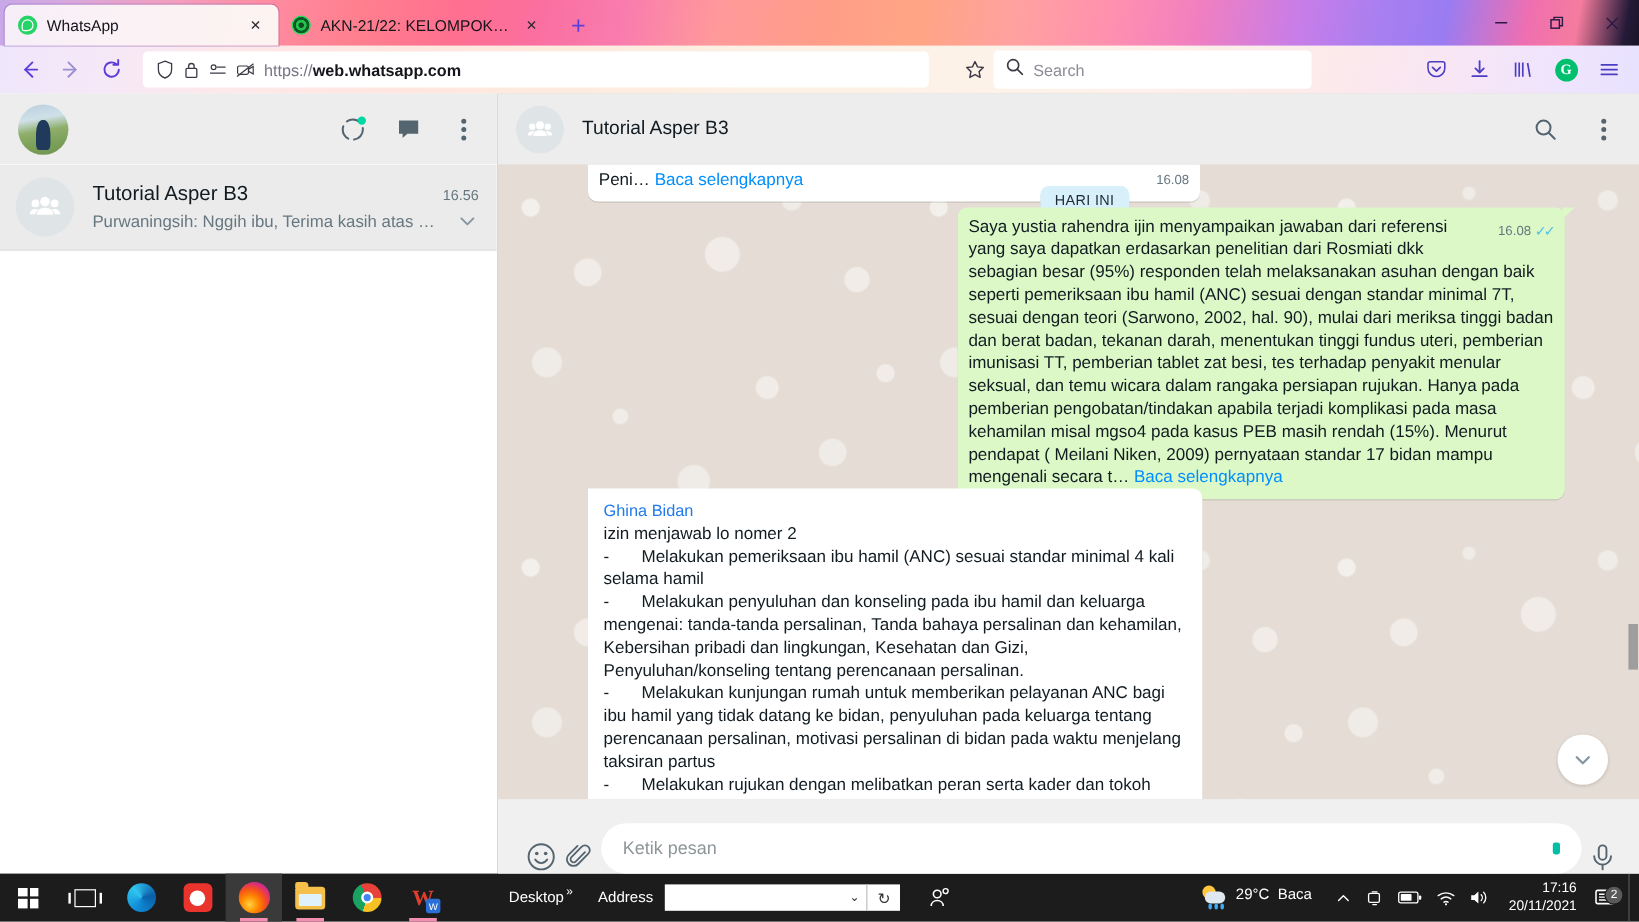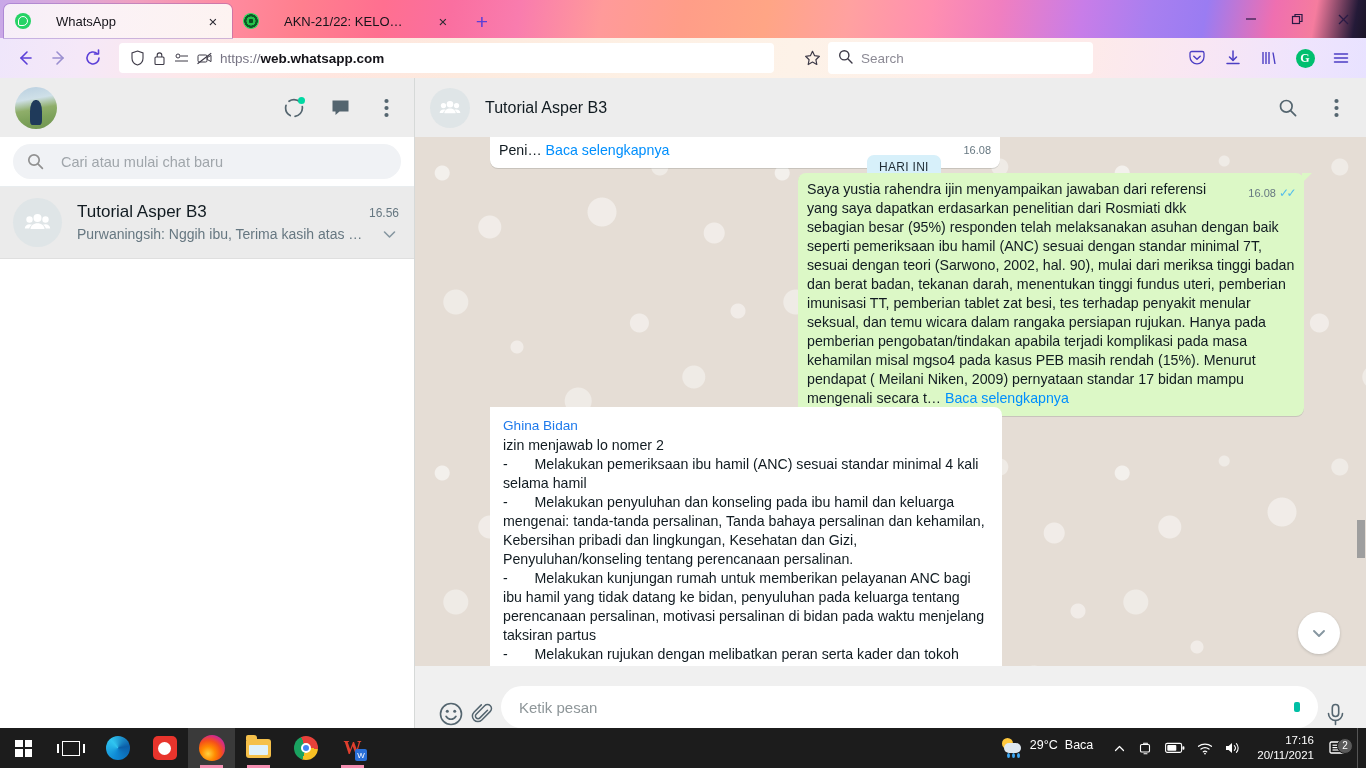--- a/index.html
+++ b/index.html
@@ -26,21 +26,21 @@
       #f57c9e 96%, #241a38 99%, #1a1426 100%);
     display: flex;
     align-items: flex-end;
     padding-left: 4px;
   }
   .tab {
     position: relative;
     height: 34px;
     display: flex;
     align-items: center;
-    gap: 25px;
+    gap: 8px;
     padding: 0 10px 0 11px;
     min-width: 200px;
     max-width: 230px;
     font-size: 12.5px;
     color: #15141a;
     border-radius: 6px 6px 0 0;
     margin-top: 32px;
   }
   .tab.active {
     background: linear-gradient(100deg, #f6eef8 0%, #fbf2f6 40%, #fdf3f1 100%);
@@ -744,31 +744,20 @@
         <div class="hbtn">
           <svg width="5" height="20" viewBox="0 0 5 20">
               <circle cx="2.5" cy="3" r="2.1" fill="currentColor"></circle>
               <circle cx="2.5" cy="10" r="2.1" fill="currentColor"></circle>
               <circle cx="2.5" cy="17" r="2.1" fill="currentColor"></circle>
             </svg>
         </div>
       </div>
     </div>
 
-    <div class="search-row">
-      <div class="search-box">
-        <span style="display:flex;color:#919191;">
-          <svg width="17" height="17" viewBox="0 0 17 17">
-              <circle cx="7" cy="7" r="5.2" fill="none" stroke="currentColor" stroke-width="1.7"></circle>
-              <line x1="10.9" y1="10.9" x2="15.4" y2="15.4" stroke="currentColor" stroke-width="1.7" stroke-linecap="round"></line>
-            </svg>
-        </span>
-        <span class="sp">Cari atau mulai chat baru</span>
-      </div>
-    </div>
 
     <div class="chat-list">
       <div class="chat-item">
         <div class="grp-avatar">
           <svg width="27" height="27" viewBox="0 0 27 27" fill="#fff">
               <circle cx="13.5" cy="9" r="4"></circle>
               <circle cx="5.5" cy="10.5" r="3.2"></circle>
               <circle cx="21.5" cy="10.5" r="3.2"></circle>
               <path d="M6.5 20c0-3.6 3.2-5.8 7-5.8s7 2.2 7 5.8z"></path>
               <path d="M0.8 19.5c0-2.6 2.1-4.3 4.7-4.3 1 0 1.9.2 2.6.6-1.6 1-2.6 2.3-2.9 3.7z"></path>
@@ -928,20 +917,38 @@
     <div class="tb-item">
       <span class="ic-chrome">
           <i></i>
         </span>
     </div>
     <div class="tb-item running">
       <span class="ic-wps">W<span>W</span></span>
     </div>
   </div>
 
+  <div class="tb-toolbar">
+    <div class="tb-desktop">
+      <span>Desktop</span>
+      <span class="tb-chevrons">»</span>
+    </div>
+    <span class="tb-addr-label">Address</span>
+    <div class="tb-addr-input">
+      <span>⌄</span>
+    </div>
+    <div class="tb-addr-go">↻</div>
+    <div class="tb-people">
+      <svg width="18" height="18" viewBox="0 0 18 18">
+          <circle cx="7" cy="6" r="3.2" fill="none" stroke="#fff" stroke-width="1.3"></circle>
+          <path d="M2 16c0-2.8 2.2-4.6 5-4.6s5 1.8 5 4.6" fill="none" stroke="#fff" stroke-width="1.3"></path>
+          <circle cx="14" cy="3.6" r="2.1" fill="none" stroke="#fff" stroke-width="1.2"></circle>
+        </svg>
+    </div>
+  </div>
 
   <div class="tb-right">
     <div class="tb-weather">
       <span class="wx-icon">
         <span class="sun"></span>
           <span class="cloud"></span>
         <span class="drop" style="left:6px;"></span>
           <span class="drop" style="left:11px;"></span>
           <span class="drop" style="left:16px;"></span>
       </span>

